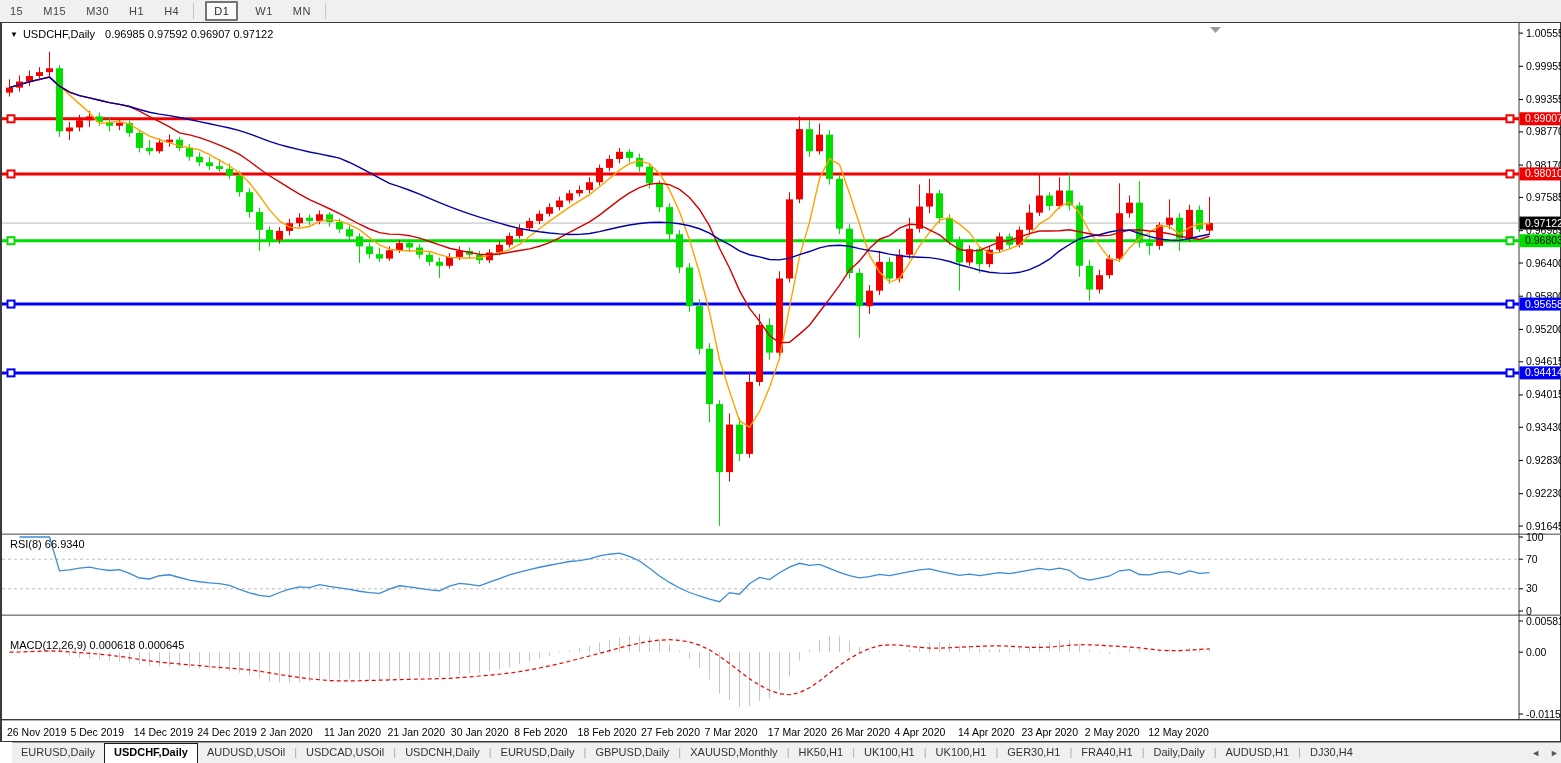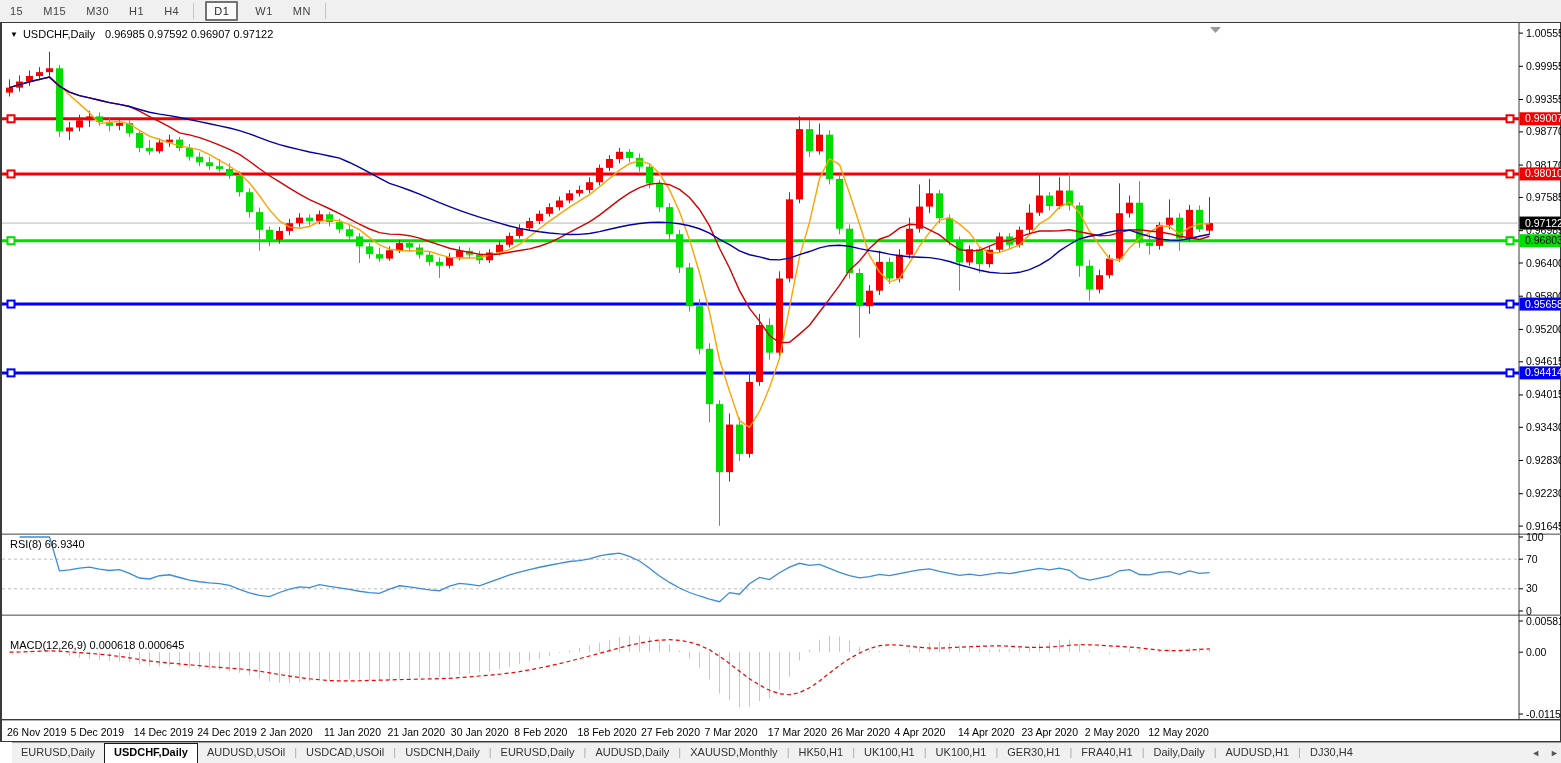--- a/index.html
+++ b/index.html
@@ -542,21 +542,21 @@
     <div class="tab">EURUSD,Daily</div>
     <div class="tab active">USDCHF,Daily</div>
     <div class="tab">AUDUSD,USOil</div>
     <span class="tab-sep">|</span>
     <div class="tab">USDCAD,USOil</div>
     <span class="tab-sep">|</span>
     <div class="tab">USDCNH,Daily</div>
     <span class="tab-sep">|</span>
     <div class="tab">EURUSD,Daily</div>
     <span class="tab-sep">|</span>
-    <div class="tab">AUDUSD,Daily</div>
+    <div class="tab">GBPUSD,Daily</div>
     <span class="tab-sep">|</span>
     <div class="tab">XAUUSD,Monthly</div>
     <span class="tab-sep">|</span>
     <div class="tab">HK50,H1</div>
     <span class="tab-sep">|</span>
     <div class="tab">UK100,H1</div>
     <span class="tab-sep">|</span>
     <div class="tab">UK100,H1</div>
     <span class="tab-sep">|</span>
     <div class="tab">GER30,H1</div>

